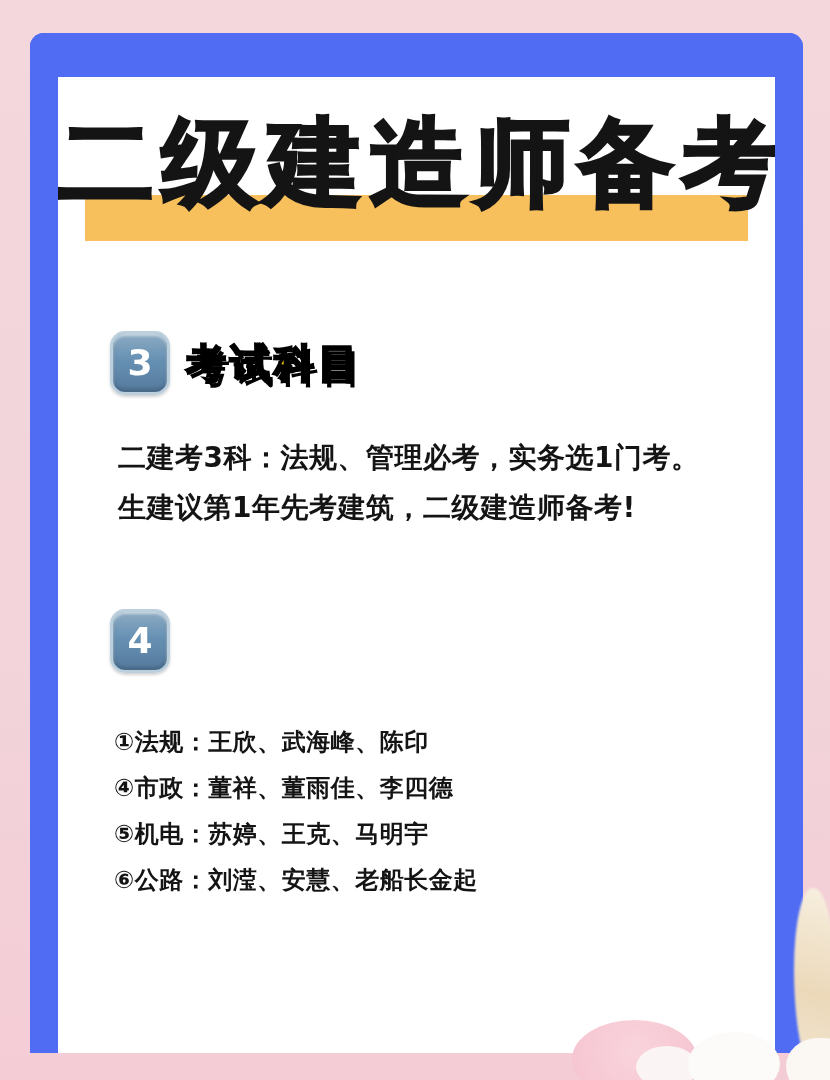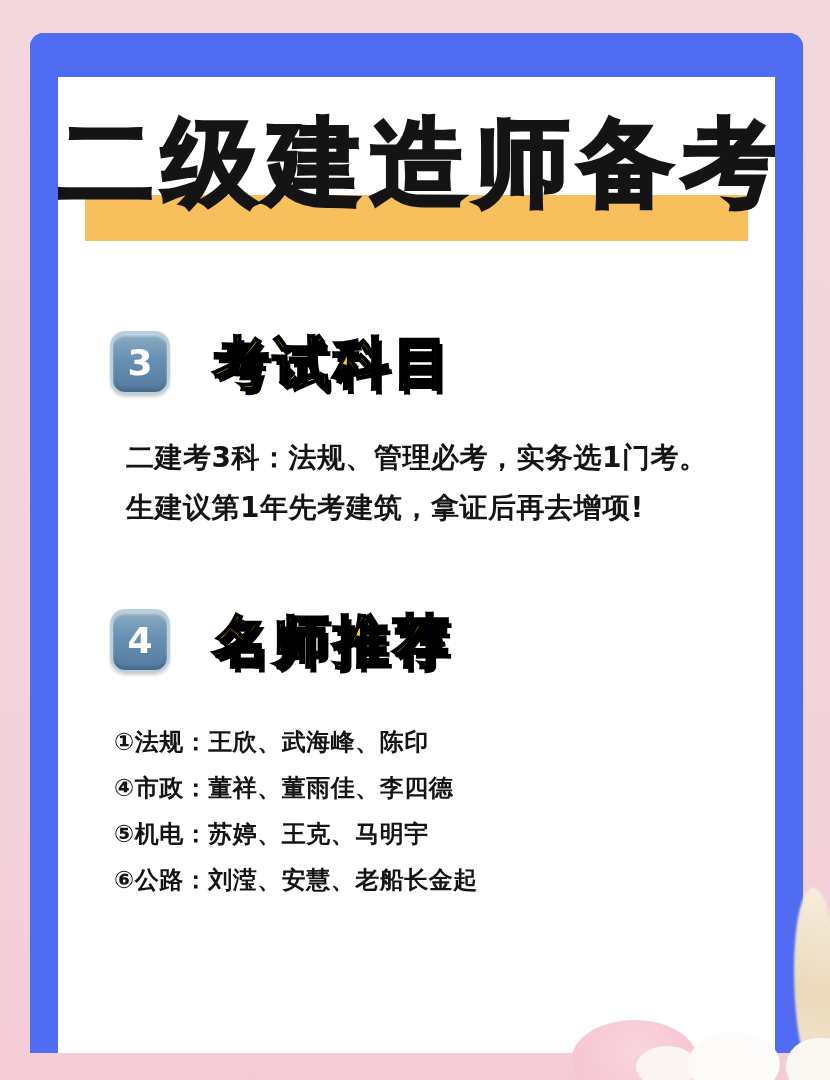--- a/index.html
+++ b/index.html
@@ -42,31 +42,30 @@
   .keycap{
     width:54px;height:58px;flex:0 0 auto;
     display:flex;align-items:center;justify-content:center;
     border-radius:15px;
     background:linear-gradient(180deg,#8cabc2 0%,#6690b3 45%,#557b9e 100%);
     border:3px solid var(--badge-rim,#bccfdc);
     box-shadow:inset 0 2px 3px rgba(255,255,255,.55),inset 0 -3px 4px rgba(0,0,0,.18),0 2px 3px rgba(0,0,0,.18);
     color:#ffffff;font-size:36px;font-weight:bold;line-height:1;
   }
   .sec-heading{
-    font-size:56px;font-weight:900;letter-spacing:4px;line-height:1.1;
+    font-size:40px;font-weight:900;letter-spacing:4px;line-height:1.1;
     color:var(--heading-yellow,#fdd00f);
     -webkit-text-stroke:2.2px #000;
     text-shadow:4px 5px 0 #000,1px 1px 0 #000;
     white-space:nowrap;
-    margin-left:27px;
   }
 
   
   .para{
-    position:absolute;left:68px;top:356px;z-index:2;
+    position:absolute;left:60px;top:356px;z-index:2;
     font-size:28px;line-height:50px;font-weight:600;
     color:var(--text-black,#141414);letter-spacing:.5px;
   }
   .para div{white-space:nowrap;}
   .teacher-list{
     position:absolute;left:56px;top:642px;z-index:2;
     font-size:24px;line-height:46px;font-weight:600;
     color:var(--text-black,#141414);letter-spacing:.5px;
   }
   .teacher-list div{white-space:nowrap;}
@@ -92,26 +91,25 @@
       <div class="title-band"></div>
       <h1 class="title">二级建造师备考</h1>
 
       <div class="sec-row sec3">
         <span class="keycap">3</span>
         <span class="sec-heading">考试科目</span>
       </div>
 
       <div class="para">
         <div>二建考3科：法规、管理必考，实务选1门考。</div>
-        <div>生建议第1年先考建筑，拿证后再去增项!</div>
+        <div>生建议第1年先考建筑，二级建造师备考!</div>
       </div>
 
       <div class="sec-row sec4">
         <span class="keycap">4</span>
-        <span class="sec-heading">名师推荐</span>
       </div>
 
       <div class="teacher-list">
         <div>①法规：王欣、武海峰、陈印</div>
         <div>④市政：董祥、董雨佳、李四德</div>
         <div>⑤机电：苏婷、王克、马明宇</div>
         <div>⑥公路：刘滢、安慧、老船长金起</div>
       </div>
 
     </div>

